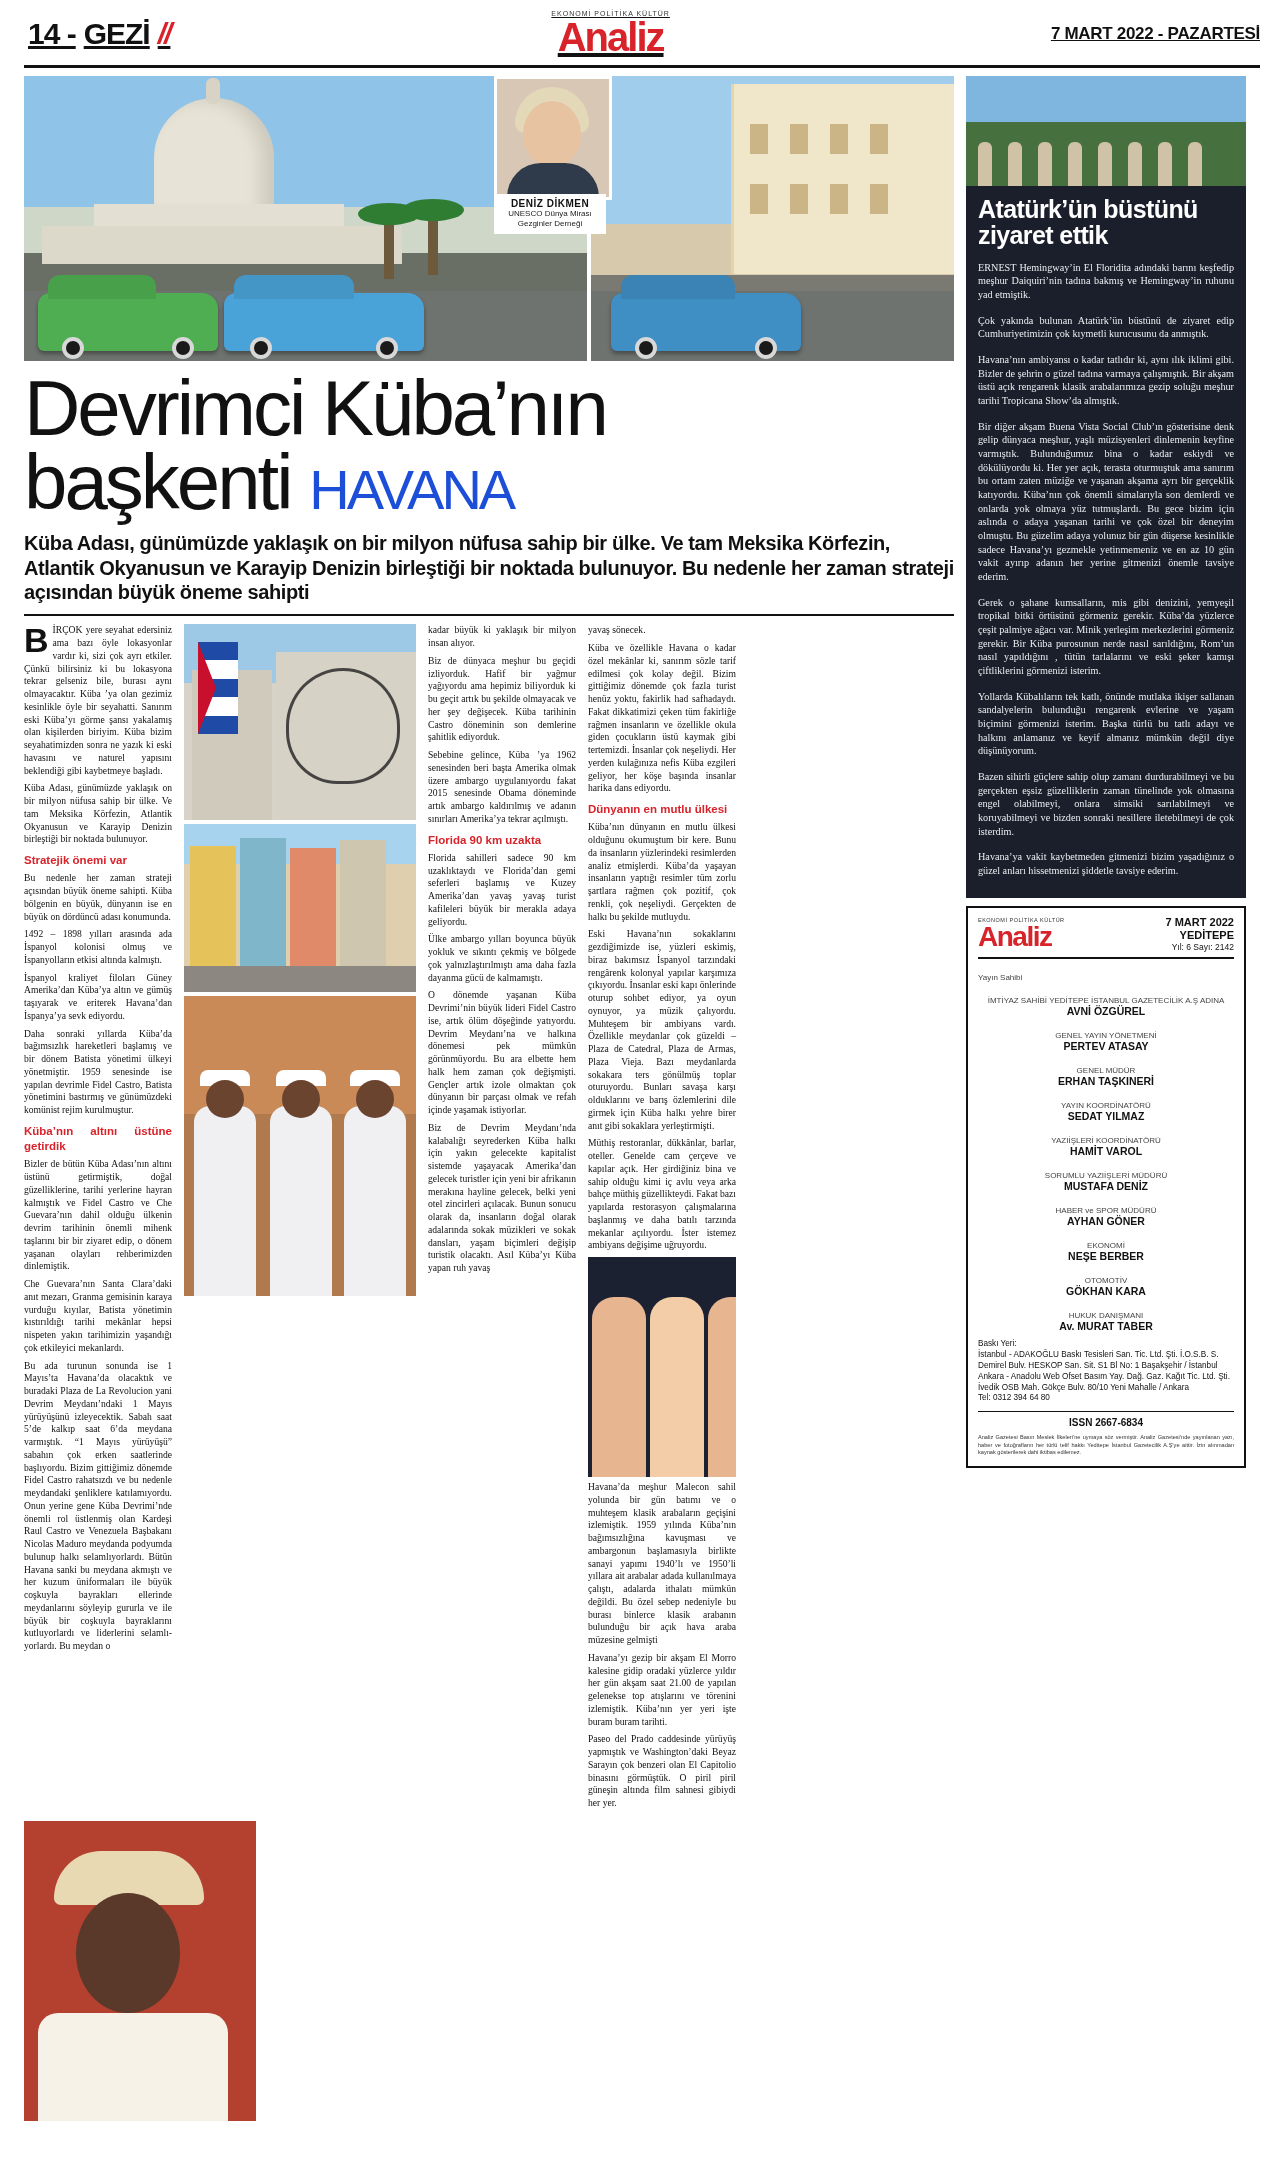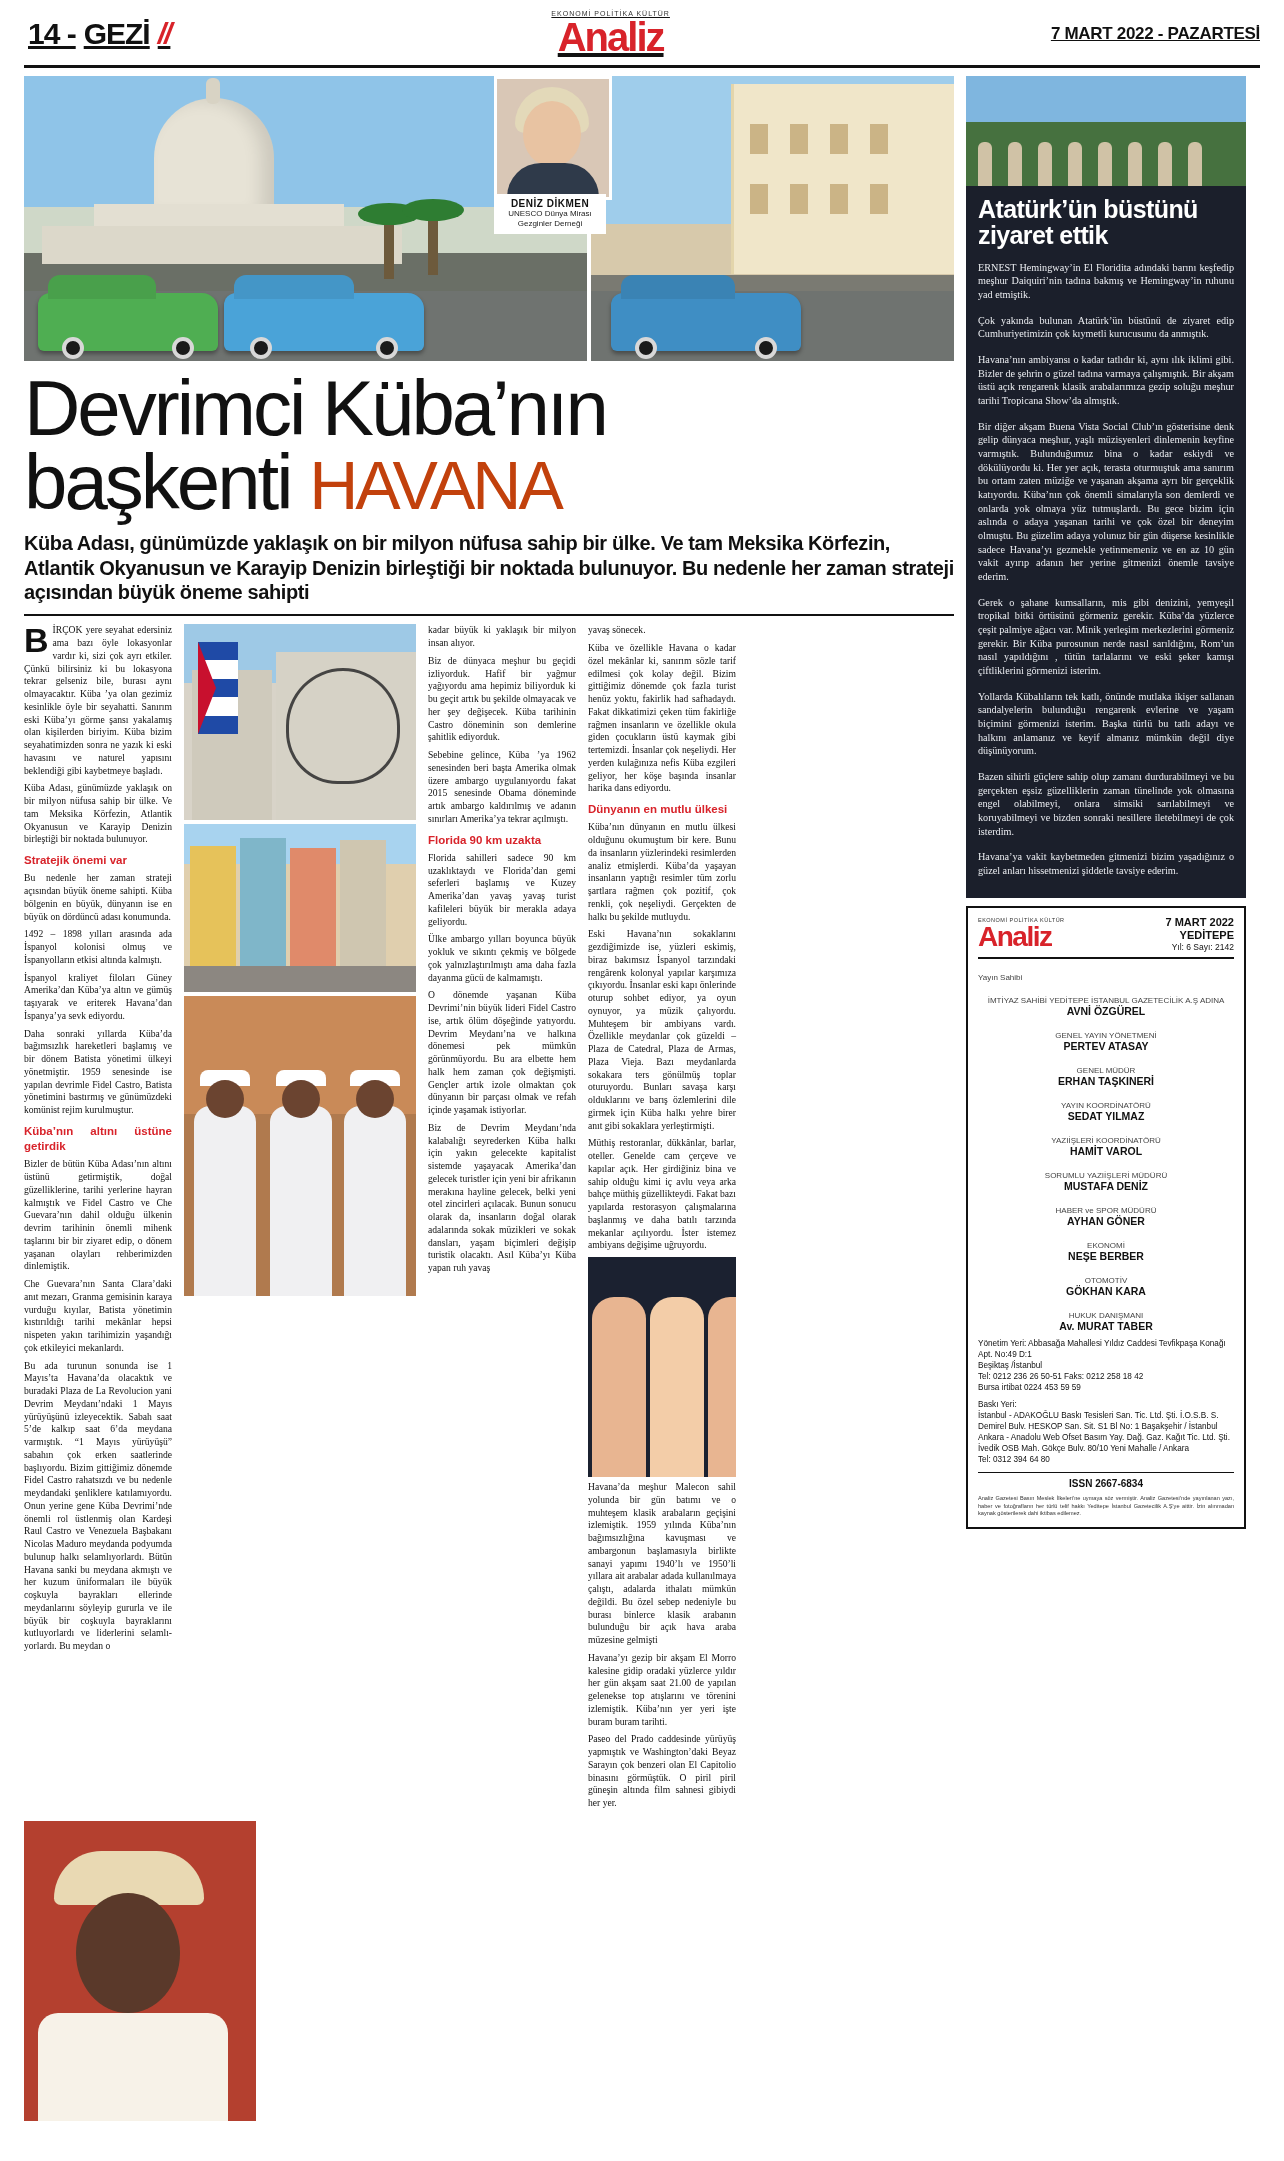--- a/index.html
+++ b/index.html
@@ -43,21 +43,21 @@
   .portrait{position:absolute;left:470px;top:0;width:112px;height:118px;background:#d9c7b6;border:3px solid #fff;overflow:hidden;}
   .portrait .face{position:absolute;left:26px;top:22px;width:58px;height:66px;border-radius:50%;background:#e8c3a2;}
   .portrait .hair{position:absolute;left:18px;top:8px;width:74px;height:46px;border-radius:40px 40px 10px 10px;background:#e3d9b9;}
   .portrait .body{position:absolute;left:10px;bottom:0;width:92px;height:34px;border-radius:40px 40px 0 0;background:#2f3a4a;}
   .byline{position:absolute;left:470px;top:118px;width:112px;background:#fff;padding:4px 6px 5px 6px;box-sizing:border-box;text-align:center;font-family:"Liberation Sans",sans-serif;}
   .byline .nm{font-size:10px;font-weight:bold;letter-spacing:.5px;}
   .byline .ttl{font-size:8px;line-height:1.25;color:#222;}
 
   
   .headline{font-family:"Liberation Sans",sans-serif;font-weight:normal;font-size:78px;line-height:.95;letter-spacing:-3px;margin:10px 0 0 0;}
-  .headline .red{color:#c2410c;font-size:68px;}
+  .headline .red{color:#1d4ed8;font-size:56px;}
   .standfirst{font-family:"Liberation Sans",sans-serif;font-size:20px;font-weight:bold;line-height:1.22;margin:12px 0 10px 0;letter-spacing:-.4px;}
   .hr2{height:2px;background:#111;margin:4px 0 8px 0;}
 
   
   .body-wrap{display:flex;gap:12px;}
   .col{width:148px;font-size:9.6px;line-height:1.33;text-align:justify;}
   .col p{margin:0 0 5px 0;}
   .col h3{font-family:"Liberation Sans",sans-serif;color:#d8232a;font-size:11.5px;margin:7px 0 4px 0;}
   .dropcap:first-letter{float:left;font-family:"Liberation Sans",sans-serif;font-size:34px;line-height:28px;font-weight:bold;padding:2px 4px 0 0;}
 
@@ -344,24 +344,20 @@
         </div>
         <div class="cx">
           <div class="lbl">OTOMOTİV</div>
           <div class="val">GÖKHAN KARA</div>
         </div>
         <div class="cx">
           <div class="lbl">HUKUK DANIŞMANI</div>
           <div class="val">Av. MURAT TABER</div>
         </div>
 
-        <div class="cblock" style="white-space:pre-line;">Yönetim Yeri: Abbasağa Mahallesi Yıldız Caddesi Tevfikpaşa Konağı Apt. No:49 D:1
-Beşiktaş /İstanbul
-Tel: 0212 236 26 50-51  Faks: 0212 258 18 42
-Bursa irtibat 0224 453 59 59</div>
         <div class="cblock" style="white-space:pre-line;">Baskı Yeri:
 İstanbul - ADAKOĞLU Baskı Tesisleri San. Tic. Ltd. Şti. İ.O.S.B. S. Demirel Bulv. HESKOP San. Sit. S1 Bl No: 1 Başakşehir / İstanbul
 Ankara - Anadolu Web Ofset Basım Yay. Dağ. Gaz. Kağıt Tic. Ltd. Şti.
 İvedik OSB Mah. Gökçe Bulv. 80/10 Yeni Mahalle / Ankara
 Tel: 0312 394 64 80</div>
         <div class="isbn">ISSN 2667-6834</div>
         <div class="tiny">Analiz Gazetesi Basın Meslek İlkeleri’ne uymaya söz vermiştir. Analiz Gazetesi’nde yayınlanan yazı, haber ve fotoğrafların her türlü telif hakkı Yeditepe İstanbul Gazetecilik A.Ş’ye aittir. İzin alınmadan kaynak gösterilerek dahi iktibas edilemez.</div>
       </div>
     </div>
   </div>

